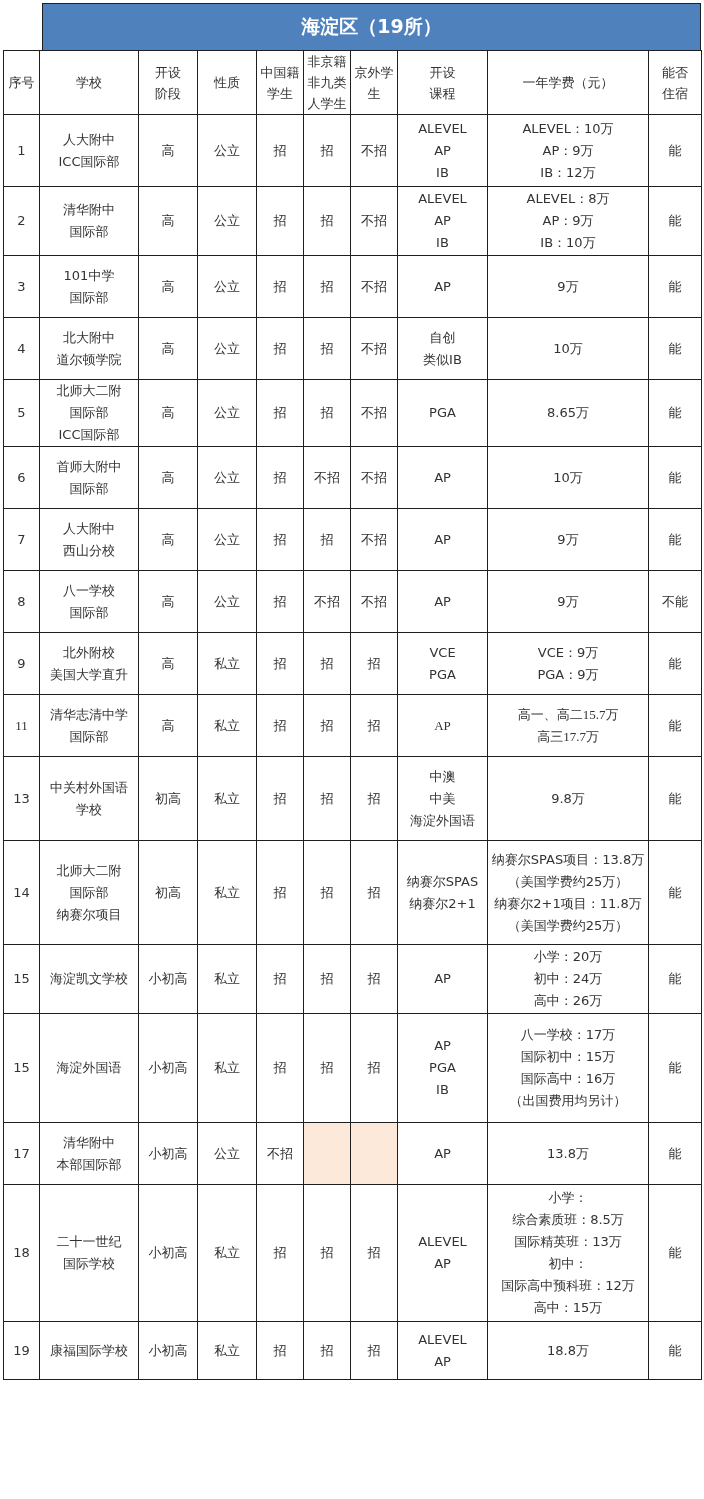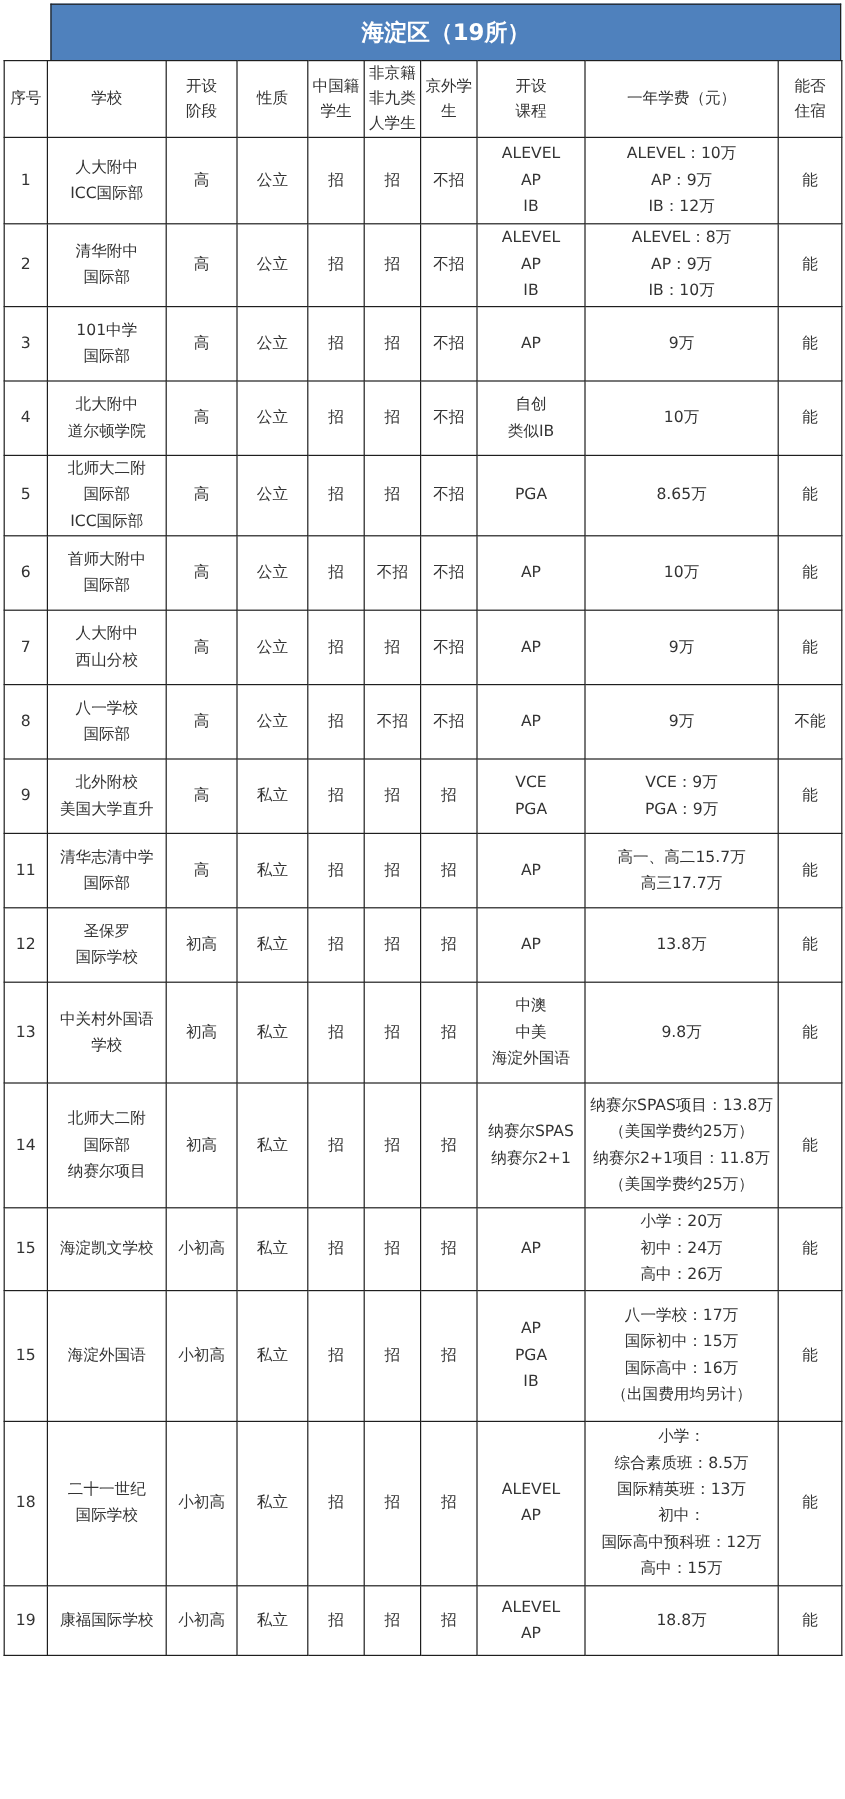--- a/index.html
+++ b/index.html
@@ -253,56 +253,37 @@
           <td>
             <span class="ln">VCE</span>
             <span class="ln">PGA</span>
           </td>
           <td>
             <span class="ln">VCE：9万</span>
             <span class="ln">PGA：9万</span>
           </td>
           <td>能</td>
         </tr>
-        <tr style="height: 62px;">
+        <tr style="height: 62px; font-family: Liberation Serif, serif;">
           <td>11</td>
           <td>
             <span class="ln">清华志清中学</span>
             <span class="ln">国际部</span>
           </td>
           <td>高</td>
           <td>私立</td>
           <td>招</td>
           <td>招</td>
           <td>招</td>
           <td>
             <span class="ln">AP</span>
           </td>
           <td>
             <span class="ln">高一、高二15.7万</span>
             <span class="ln">高三17.7万</span>
-          </td>
-          <td>能</td>
-        </tr>
-        <tr style="height: 62px;">
-          <td>12</td>
-          <td>
-            <span class="ln">圣保罗</span>
-            <span class="ln">国际学校</span>
-          </td>
-          <td>初高</td>
-          <td>私立</td>
-          <td>招</td>
-          <td>招</td>
-          <td>招</td>
-          <td>
-            <span class="ln">AP</span>
-          </td>
-          <td>
-            <span class="ln">13.8万</span>
           </td>
           <td>能</td>
         </tr>
         <tr style="height: 84px;">
           <td>13</td>
           <td>
             <span class="ln">中关村外国语</span>
             <span class="ln">学校</span>
           </td>
           <td>初高</td>
@@ -377,20 +358,39 @@
           <td>
             <span class="ln">AP</span>
             <span class="ln">PGA</span>
             <span class="ln">IB</span>
           </td>
           <td>
             <span class="ln">八一学校：17万</span>
             <span class="ln">国际初中：15万</span>
             <span class="ln">国际高中：16万</span>
             <span class="ln">（出国费用均另计）</span>
+          </td>
+          <td>能</td>
+        </tr>
+        <tr style="height: 62px;">
+          <td>17</td>
+          <td>
+            <span class="ln">清华附中</span>
+            <span class="ln">本部国际部</span>
+          </td>
+          <td>小初高</td>
+          <td>公立</td>
+          <td>不招</td>
+          <td class="blank"></td>
+          <td class="blank"></td>
+          <td>
+            <span class="ln">AP</span>
+          </td>
+          <td>
+            <span class="ln">13.8万</span>
           </td>
           <td>能</td>
         </tr>
         <tr style="height: 137px;">
           <td>18</td>
           <td>
             <span class="ln">二十一世纪</span>
             <span class="ln">国际学校</span>
           </td>
           <td>小初高</td>

